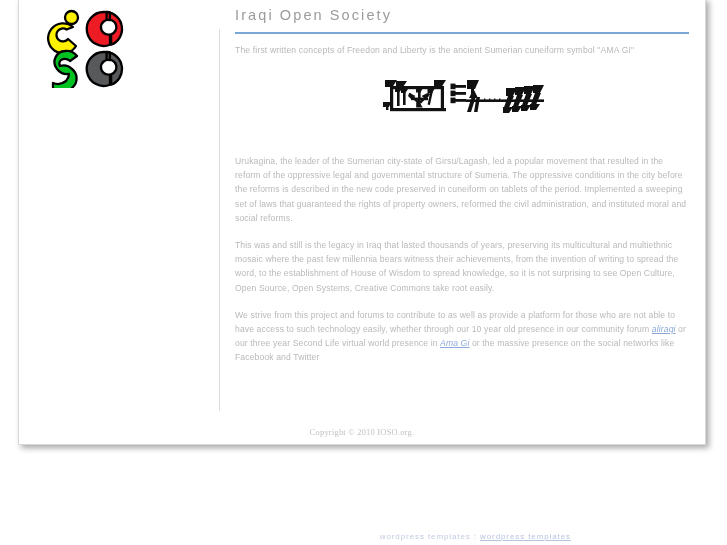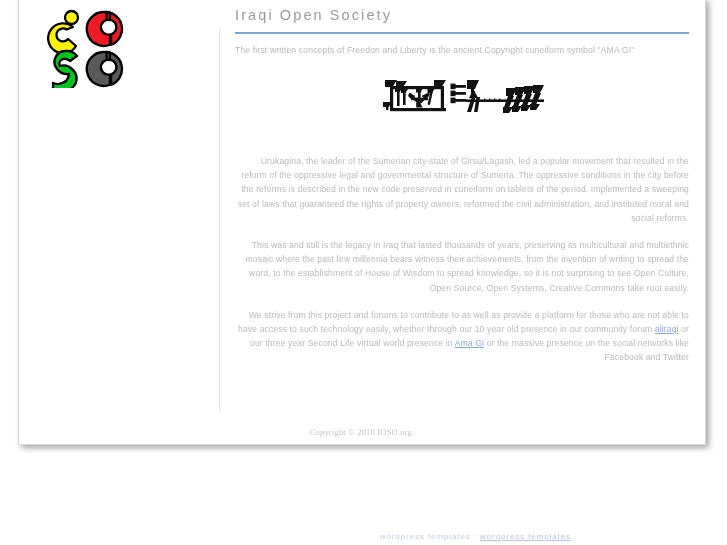--- a/index.html
+++ b/index.html
@@ -110,29 +110,30 @@
   }
 
   
   .body-par {
     margin: 12px 0 13px 0;
     width: 454px;
     font-size: 8.6px;
     line-height: 14.2px;
     color: #b9b9b9;
     letter-spacing: 0.12px;
-    text-align: right;
+    text-align: left;
   }
   #body-text {
     margin-top: 30px;
   }
   .body-link {
     color: #8ba8d8;
     text-decoration: underline;
     cursor: pointer;
+    font-style: italic;
   }
 
   
   #copyright-bar {
     position: absolute;
     left: 0px;
     top: 423px;
     width: 686px;
     text-align: center;
     font-family: Liberation Serif, serif;
@@ -202,21 +203,21 @@
       </div>
     </div>
 
     <div id="col-divider"></div>
 
     <div id="main-col">
 
       <h1 id="page-title">Iraqi Open Society</h1>
       <div id="title-rule"></div>
 
-      <p class="intro-line">The first written concepts of Freedon and Liberty is the ancient Copyright cuneiform symbol "AMA GI"</p>
+      <p class="intro-line">The first written concepts of Freedon and Liberty is the ancient Sumerian cuneiform symbol "AMA GI"</p>
 
       <div id="cuneiform-figure">
         <svg width="172" height="46" viewBox="0 0 172 46" xmlns="http://www.w3.org/2000/svg">
           <g fill="#111111">
 
             <rect x="14" y="12" width="54" height="3.2"></rect>
             <rect x="14" y="34" width="56" height="3.2"></rect>
             <rect x="14" y="12" width="3.2" height="25"></rect>
             <rect x="64.8" y="12" width="3.2" height="23"></rect>
 

